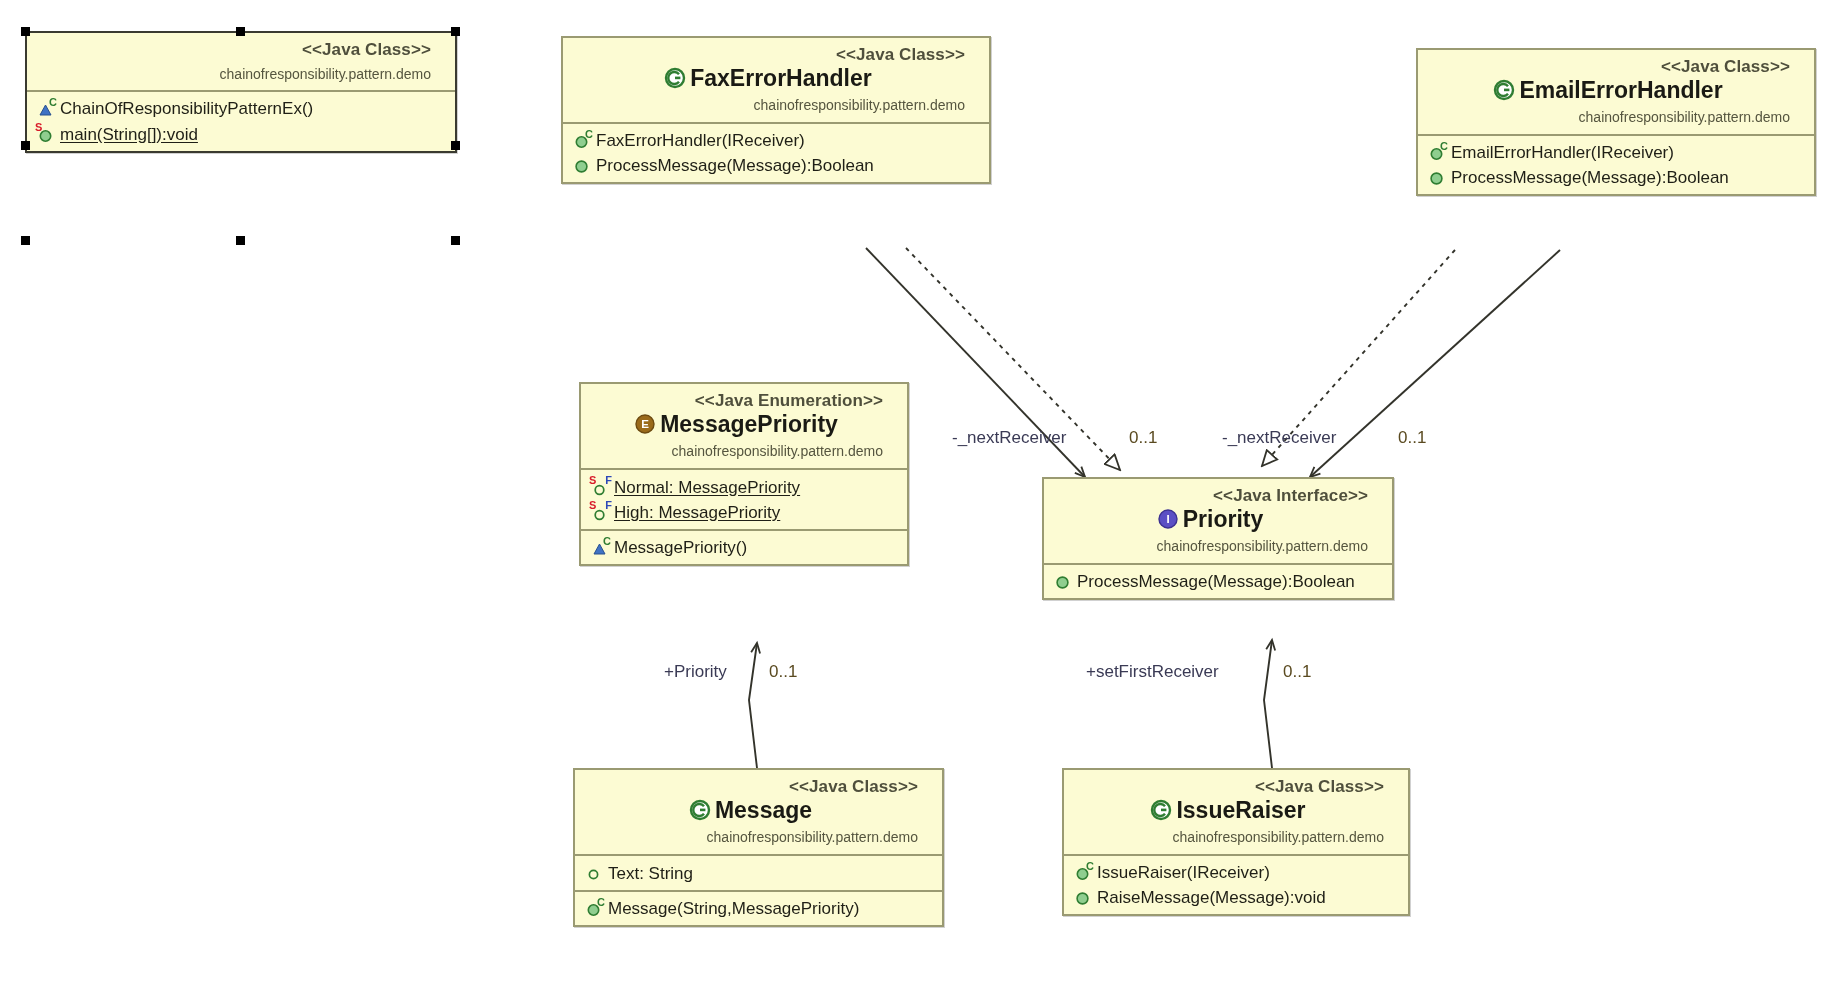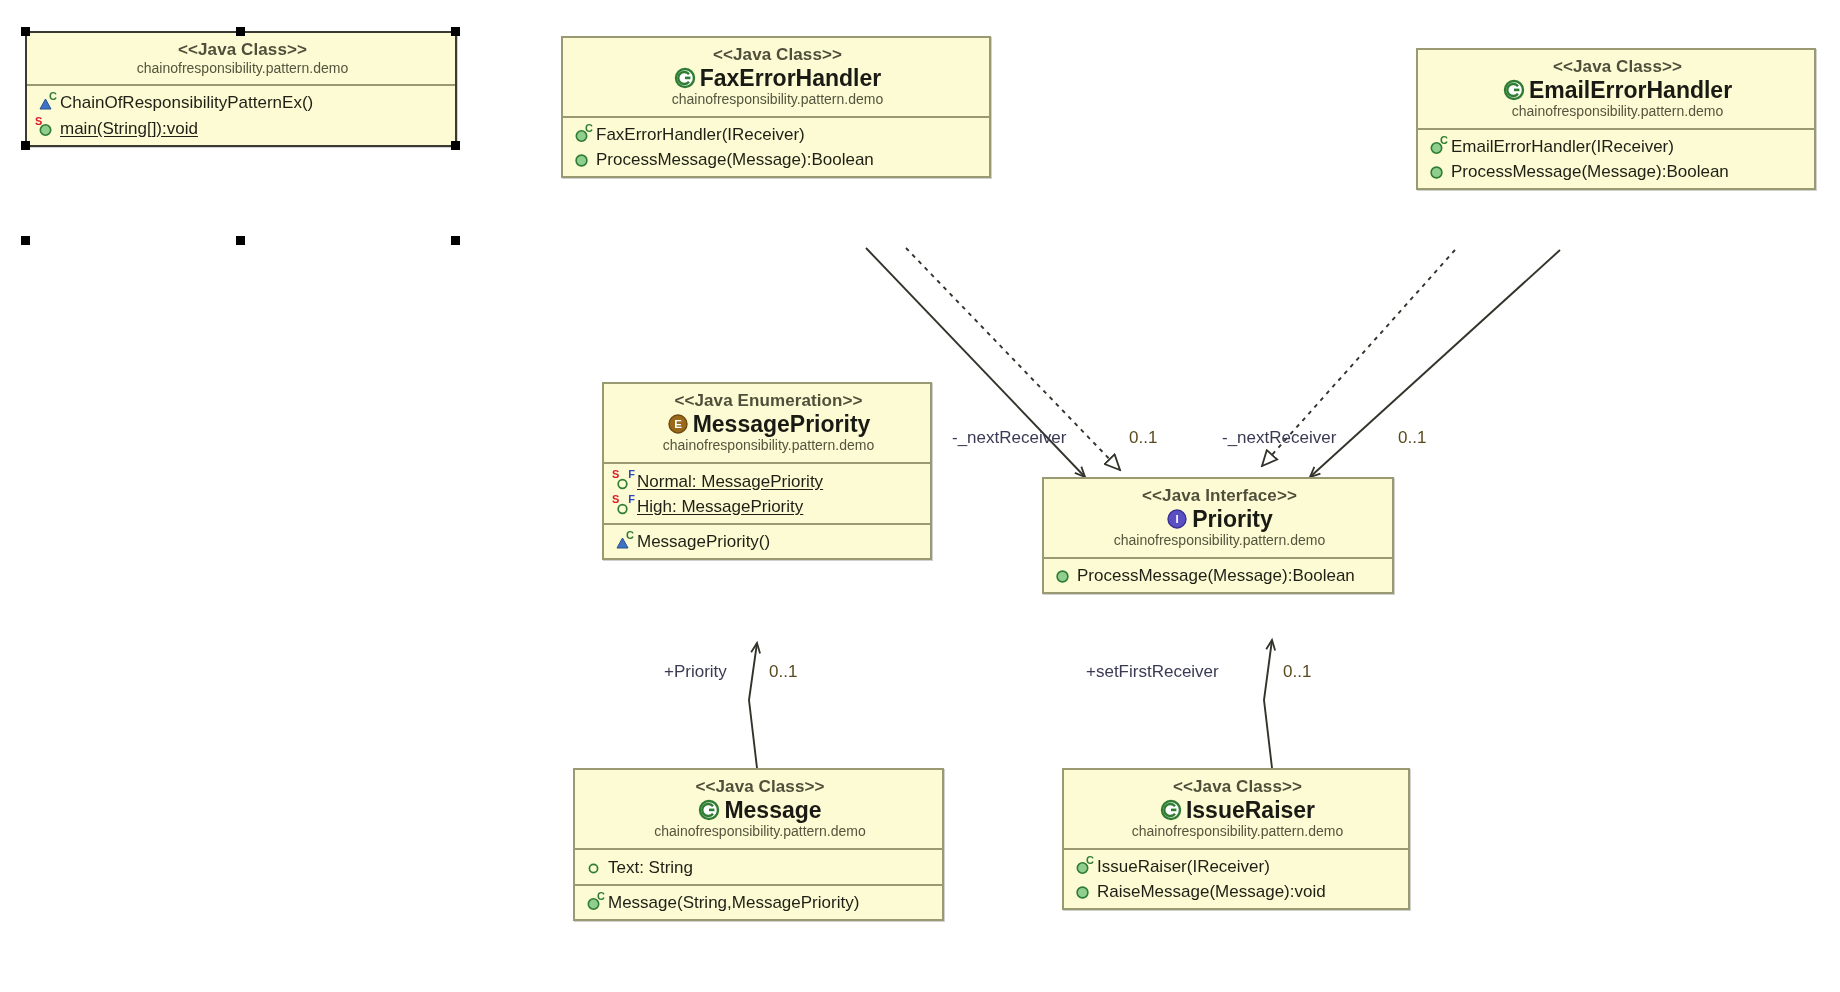--- a/index.html
+++ b/index.html
@@ -37,22 +37,22 @@
     background: #fcfbd3;
     border: 2px solid #9a9a72;
     box-sizing: border-box;
     box-shadow: 1px 1px 0 rgba(0,0,0,.18);
   }
   .uml-box.selected {
     border: 2px solid #3a3a30;
   }
 
   .hdr {
-    padding: 7px 5px 8px 8px;
-    text-align: center;
+    padding: 7px 24px 8px 8px;
+    text-align: right;
   }
   .stereotype {
     font-size: 17px;
     color: #4f4f3c;
     font-weight: bold;
     letter-spacing: .1px;
     line-height: 1.15;
   }
   .nameline {
     display: flex;
@@ -64,21 +64,21 @@
   }
   .classname {
     font-size: 23px;
     font-weight: bold;
     color: #1a1a14;
     line-height: 1.1;
   }
   .pkg {
     font-size: 14px;
     color: #55553f;
-    margin-top: 0;
+    margin-top: 6px;
     line-height: 1.2;
     white-space: nowrap;
   }
 
   .compartment {
     border-top: 2px solid #9a9a72;
     padding: 4px 2px 4px 2px;
   }
   .compartment.attrs { padding-top: 5px; }
 
@@ -283,21 +283,21 @@
         <span class="ico">
           <svg viewBox="0 0 19 19" width="19" height="19">
             <circle cx="9.5" cy="10.5" r="5.4" fill="#8fce8f" stroke="#2f7d32" stroke-width="1.6"></circle>
           </svg>
         </span>
         <span class="mtext">ProcessMessage(Message):Boolean</span>
       </div>
     </div>
   </div>
 
-  <div class="uml-box" style="left:602px; top:382px; width:330px;">
+  <div class="uml-box" style="left:579px; top:382px; width:330px;">
     <div class="hdr">
       <div class="stereotype">&lt;&lt;Java Enumeration&gt;&gt;</div>
       <div class="nameline">
         <span class="ico ico-cls">
           <svg viewBox="0 0 22 22" width="22" height="22">
             <circle cx="11" cy="11" r="9" fill="#9a6a1a" stroke="#6d4a10" stroke-width="1.4"></circle>
             <text x="11" y="15.4" font-family="Liberation Sans, sans-serif" font-size="11.5" font-weight="bold" fill="#ffffff" text-anchor="middle">E</text>
           </svg>
         </span>
         <span class="classname">MessagePriority</span>

